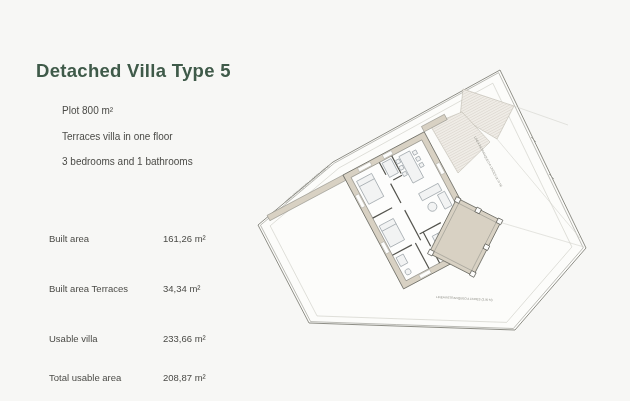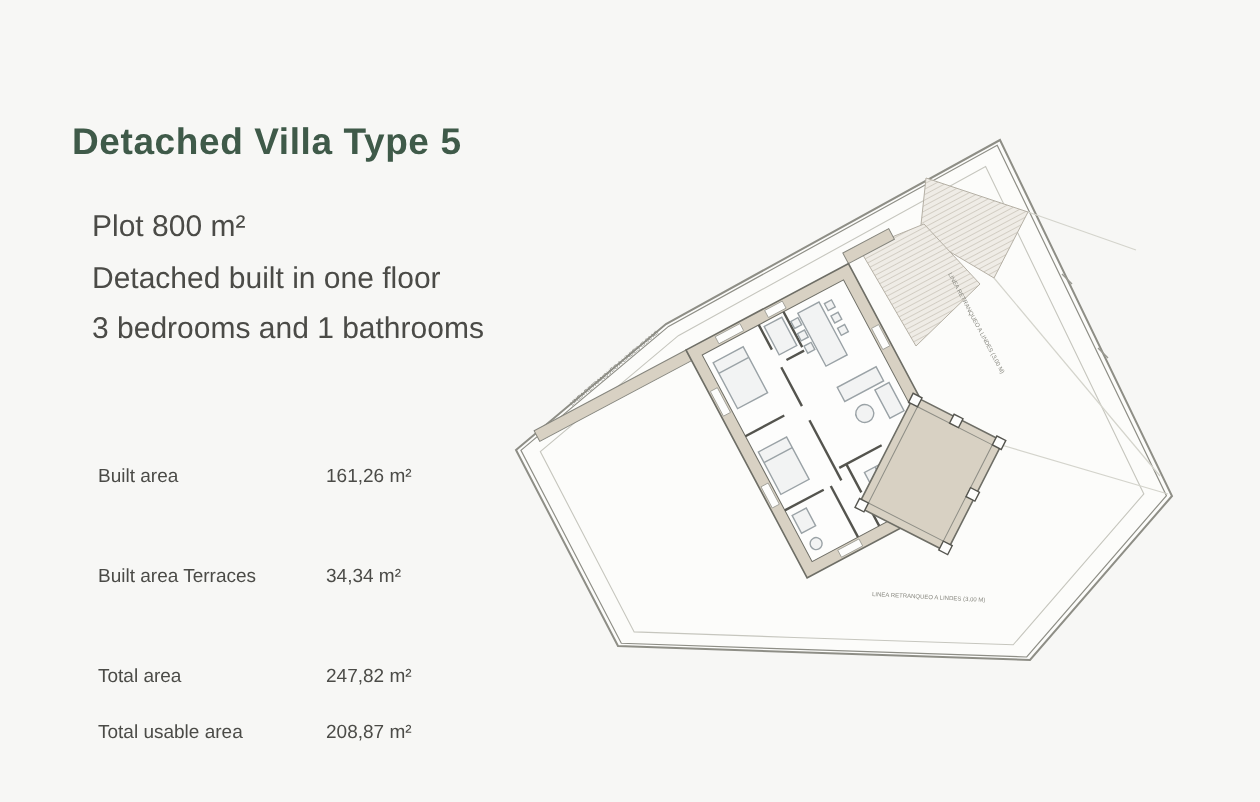--- a/index.html
+++ b/index.html
@@ -16,56 +16,56 @@
     font-family:"Liberation Sans", sans-serif;
     color:var(--text-color);
     position:relative;
   }
   .stage{position:absolute;inset:0;width:630px;height:401px;border-radius:18px;}
   .page-title{
     position:absolute;left:36px;top:60px;
     font-size:18.5px;font-weight:bold;color:var(--title-color);
     letter-spacing:.3px;
   }
-  .spec-line{position:absolute;left:46px;font-size:15px;color:var(--text-color);}
+  .spec-line{position:absolute;left:62px;font-size:10px;color:var(--text-color);}
   #spec-plot{top:105px;}
   #spec-floor{top:131px;}
   #spec-rooms{top:156px;}
   .areas{position:absolute;left:49px;top:195px;width:190px;font-size:9.5px;}
   .area-row{display:flex;height:13px;line-height:13px;margin-top:37px;}
   .area-row .lbl{width:114px;}
   .area-row .val{flex:1;}
-  .area-total{margin-top:15px;}
+  .area-total{margin-top:26px;}
   .plan-wrap{position:absolute;left:250px;top:55px;width:350px;height:290px;}
   svg{display:block;}
   .setback-text{font-family:"Liberation Sans", sans-serif;font-size:3px;fill:#8a8a82;}
 </style>
 </head>
 <body>
 
 <div class="stage">
 
   <div class="page-title">Detached Villa Type 5</div>
 
   <div class="spec-line" id="spec-plot">Plot 800 m²</div>
-  <div class="spec-line" id="spec-floor">Detached built in one floor</div>
+  <div class="spec-line" id="spec-floor">Terraces villa in one floor</div>
   <div class="spec-line" id="spec-rooms">3 bedrooms and 1 bathrooms</div>
 
   <div class="areas">
     <div class="area-row">
       <span class="lbl">Built area</span>
       <span class="val">161,26 m²</span>
     </div>
     <div class="area-row">
       <span class="lbl">Built area Terraces</span>
       <span class="val">34,34 m²</span>
     </div>
     <div class="area-row">
-      <span class="lbl">Total area</span>
-      <span class="val">247,82 m²</span>
+      <span class="lbl">Usable villa</span>
+      <span class="val">233,66 m²</span>
     </div>
     <div class="area-row area-total">
       <span class="lbl">Total usable area</span>
       <span class="val">208,87 m²</span>
     </div>
   </div>
 
   <div class="plan-wrap">
     <svg width="350" height="290" viewBox="0 0 350 290">
       <defs>

